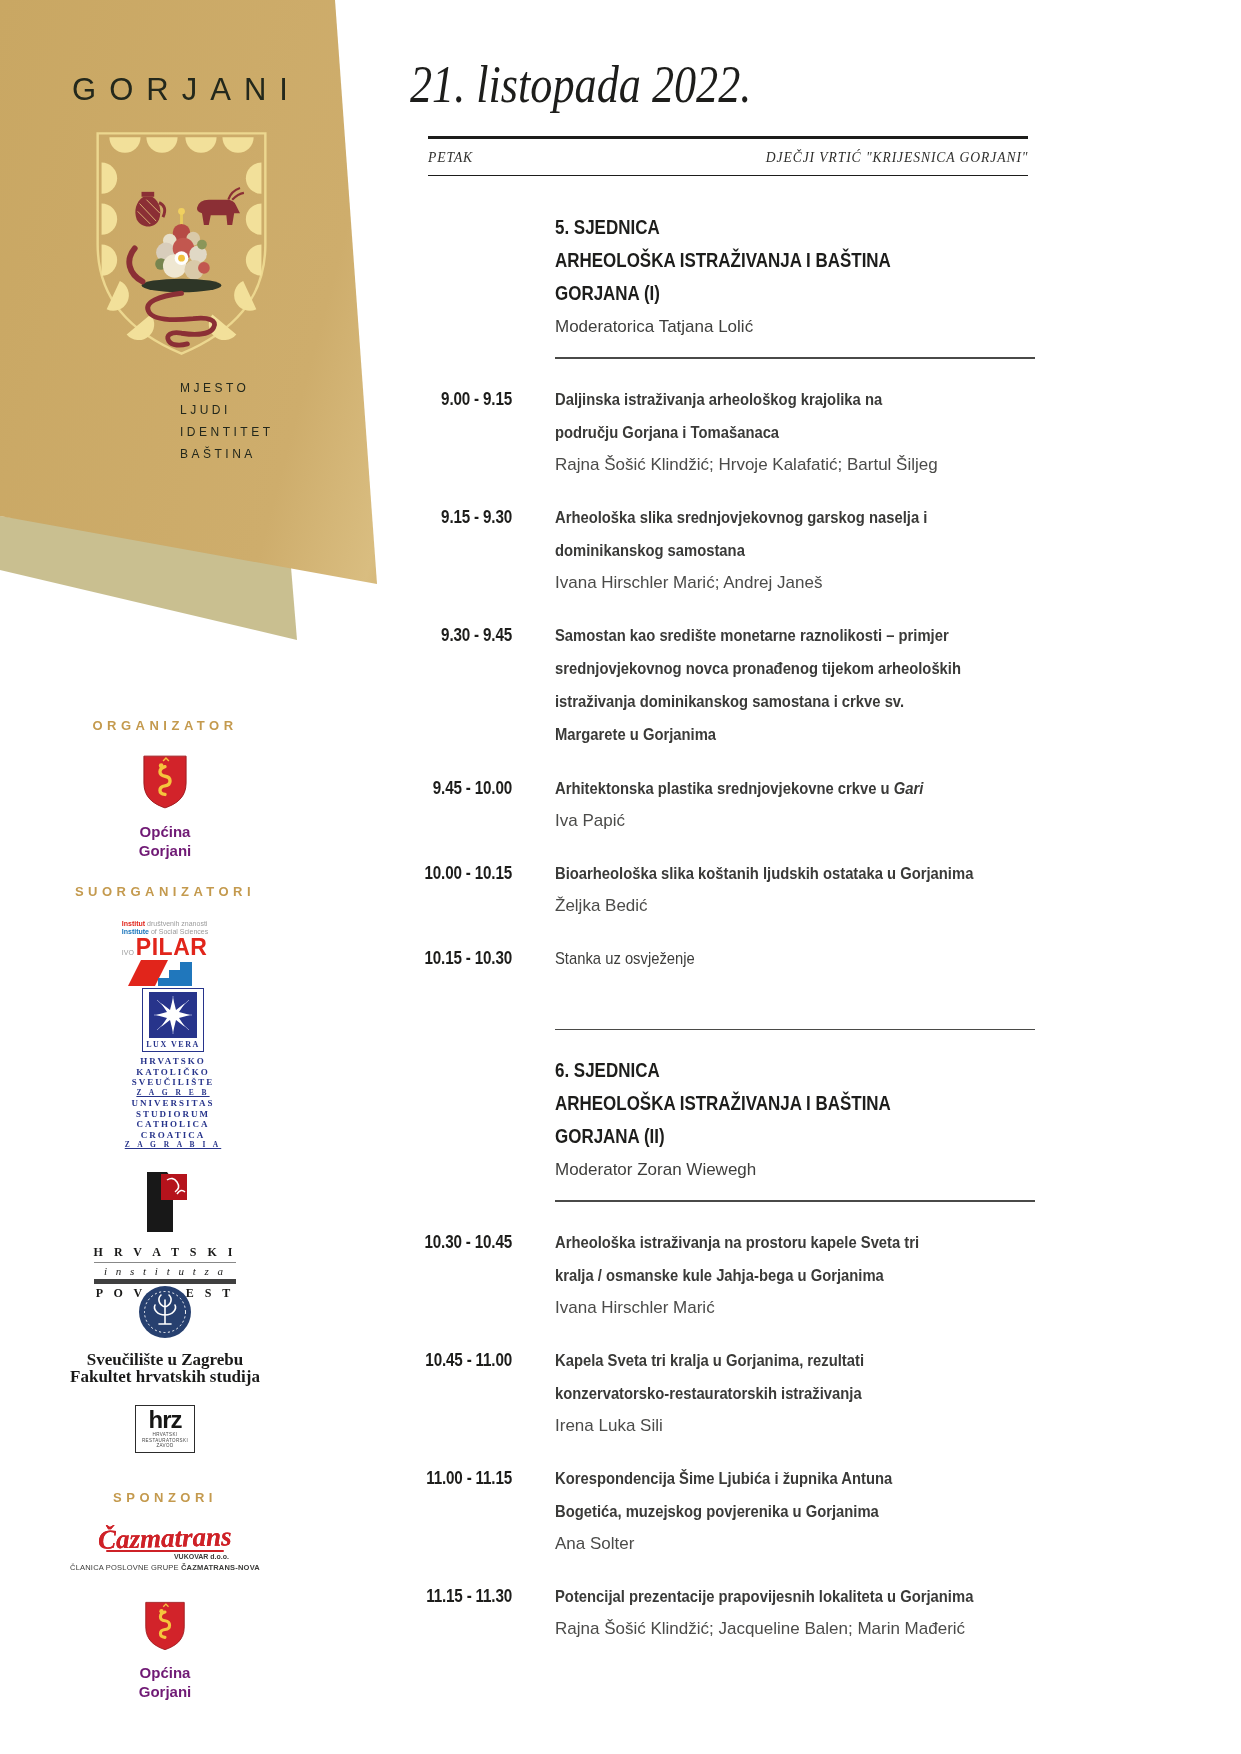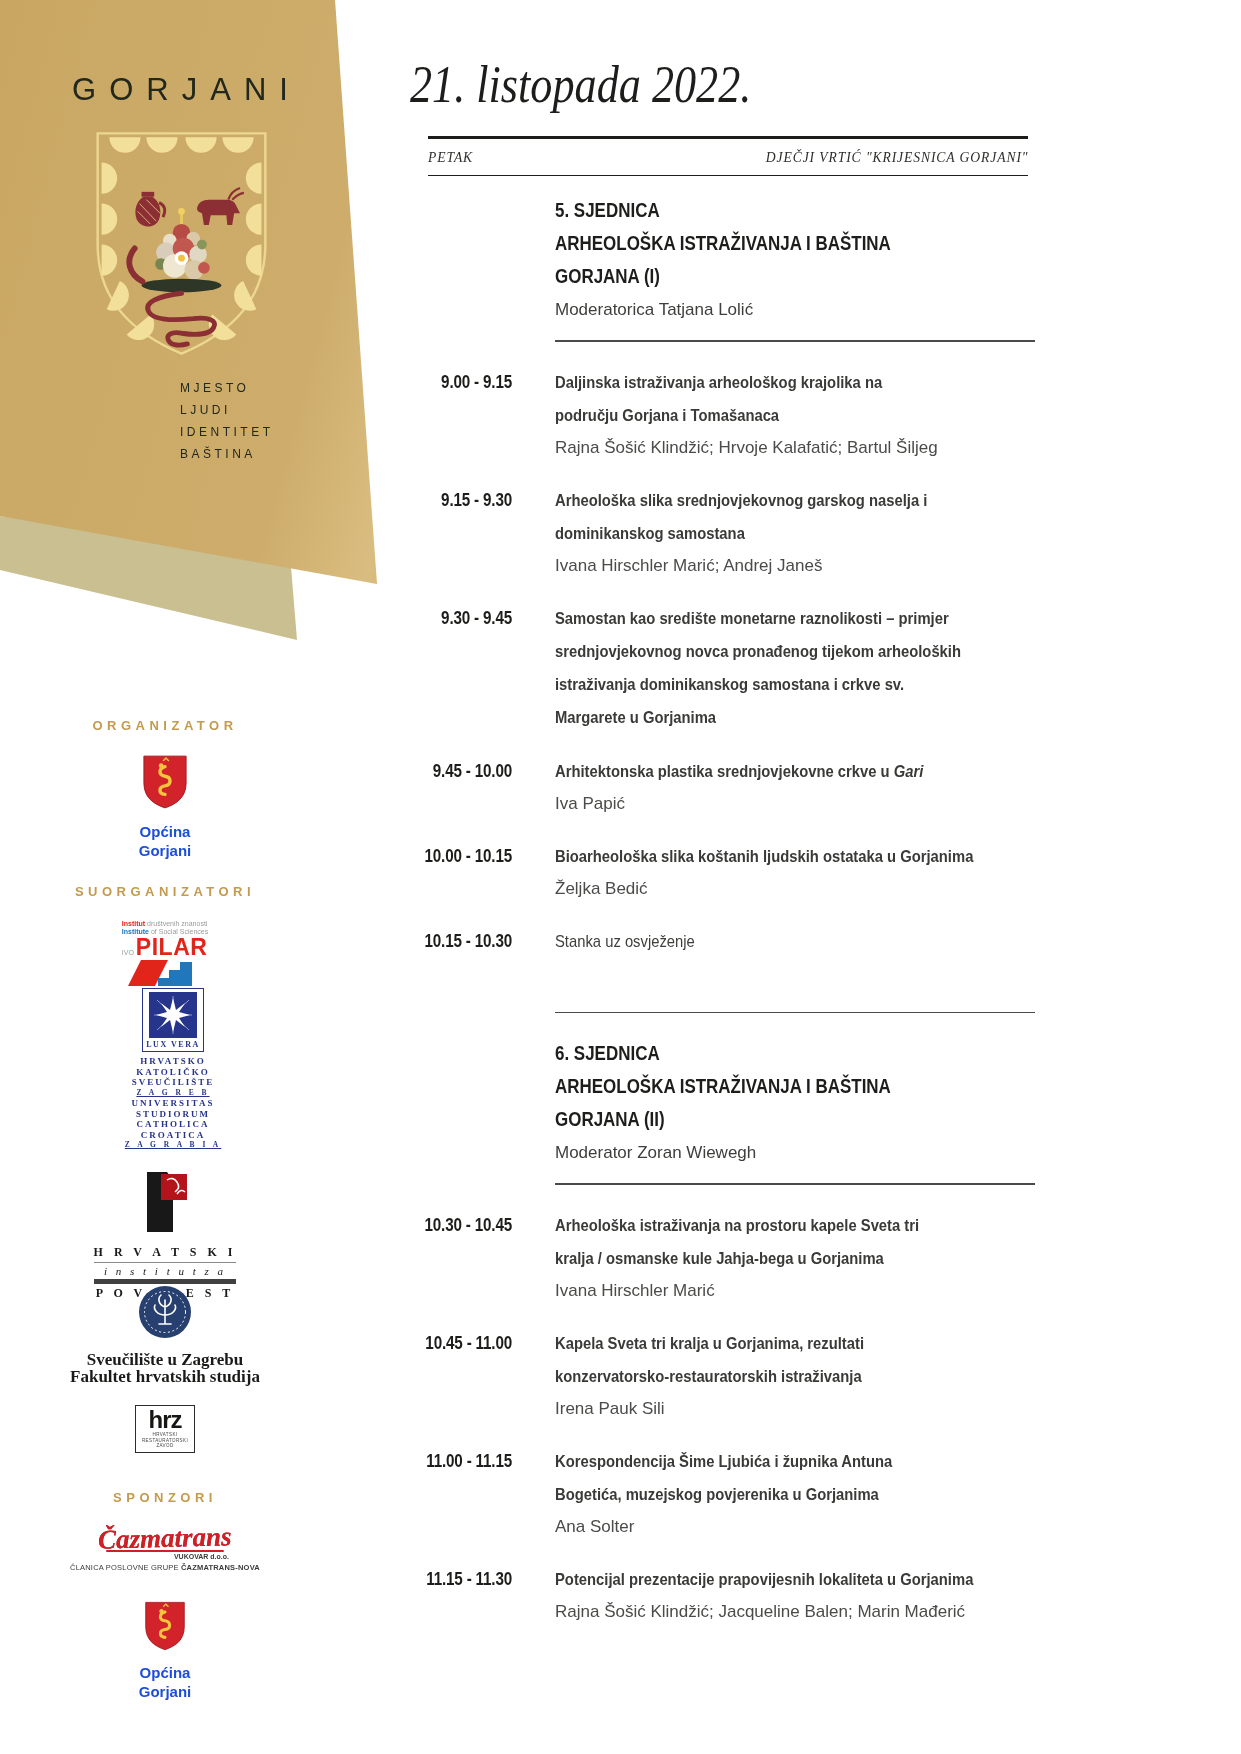--- a/index.html
+++ b/index.html
@@ -19,21 +19,21 @@
   .wordmark{position:absolute;left:0;top:72px;width:360px;text-align:center;
      font-size:31px;letter-spacing:13px;text-indent:13px;color:#23281c;font-weight:400;}
   .crest{position:absolute;left:84px;top:126px;}
   .tagline{position:absolute;left:180px;top:377px;font-size:12px;letter-spacing:3.5px;
      line-height:22px;color:#23281c;font-weight:400;}
 
   
   .sidebar{position:absolute;left:0;top:0;width:330px;height:1754px;}
   .side-abs{position:absolute;width:100%;text-align:center;}
   .caption{font-size:13px;font-weight:700;letter-spacing:4.5px;color:var(--caption_gold,#c49a4e);}
-  .org-shield-label{font-size:15px;font-weight:700;line-height:19px;color:#1d4ed8;margin-top:7px;}
+  .org-shield-label{font-size:15px;font-weight:700;line-height:19px;color:#701a75;margin-top:7px;}
 
   .pilar{display:inline-block;text-align:left;}
   .pilar .pl{font-size:7px;line-height:8px;color:#9b9b9b;}
   .pilar .pl b.red{color:#e1251b;} .pilar .pl b.blue{color:#1b75bb;}
   .pilar-row{display:flex;align-items:baseline;}
   .pilar-ivo{font-size:7px;color:#9b9b9b;margin-right:2px;}
   .pilar-name{font-size:23px;font-weight:700;color:#e1251b;letter-spacing:.5px;line-height:22px;}
 
   .luxvera{display:inline-block;}
   .lv-frame{width:54px;padding:3px 3px 1px;border:1px solid #27348b;margin:0 auto;background:#fff;}
@@ -71,21 +71,21 @@
         font-size:52px;line-height:58px;color:#1d1d1b;transform:scaleX(.85);transform-origin:0 50%;}
   .ruleA{margin:22px 0 0 18px;width:600px;height:2.5px;background:#1d1d1b;}
   .meta-row{margin-left:18px;width:600px;display:flex;justify-content:space-between;align-items:center;
         padding:9px 0;}
   .meta{font-family:"Liberation Serif","DejaVu Serif",serif;font-style:italic;font-size:15.5px;
         letter-spacing:1px;color:#2e2e2c;}
   .meta.right{transform:scaleX(.88);transform-origin:100% 50%;}
   .meta.left{transform:scaleX(.88);transform-origin:0 50%;}
   .ruleB{margin-left:18px;width:600px;height:1.5px;background:#1d1d1b;}
 
-  .sessions{margin-top:18px;}
+  .sessions{margin-top:35px;}
   .cond{transform:scaleX(.87);transform-origin:0 50%;}
   .h-line{font-size:19.5px;font-weight:700;line-height:33px;color:#1d1d1b;white-space:nowrap;}
   .session-head{margin-left:145px;}
   .moderator{margin-left:145px;font-size:17px;line-height:33px;color:#3e3e3c;}
   .mod-rule{margin:14px 0 24px 145px;width:480px;height:1.5px;background:#4a4a48;}
   .session-sep{margin:54px 0 24px 145px;width:480px;height:1.5px;background:#4a4a48;}
 
   .item{display:flex;margin-bottom:21px;}
   .item:last-child{margin-bottom:0;}
   .time{width:102px;flex:0 0 102px;text-align:right;font-size:17.5px;font-weight:700;
@@ -396,21 +396,21 @@
     </div>
   </div>
 
   <div class="item">
     <div class="time">10.45 - 11.00</div>
     <div class="item-body">
       <div>
                   <div class="t-line cond">Kapela Sveta tri kralja u Gorjanima, rezultati</div>
                   <div class="t-line cond">konzervatorsko-restauratorskih istraživanja</div>
                 </div>
-      <div class="authors">Irena Pauk Sili</div>
+      <div class="authors">Irena Luka Sili</div>
     </div>
   </div>
 
   <div class="item">
     <div class="time">11.00 - 11.15</div>
     <div class="item-body">
       <div>
                   <div class="t-line cond">Korespondencija Šime Ljubića i župnika Antuna</div>
                   <div class="t-line cond">Bogetića, muzejskog povjerenika u Gorjanima</div>
                 </div>

